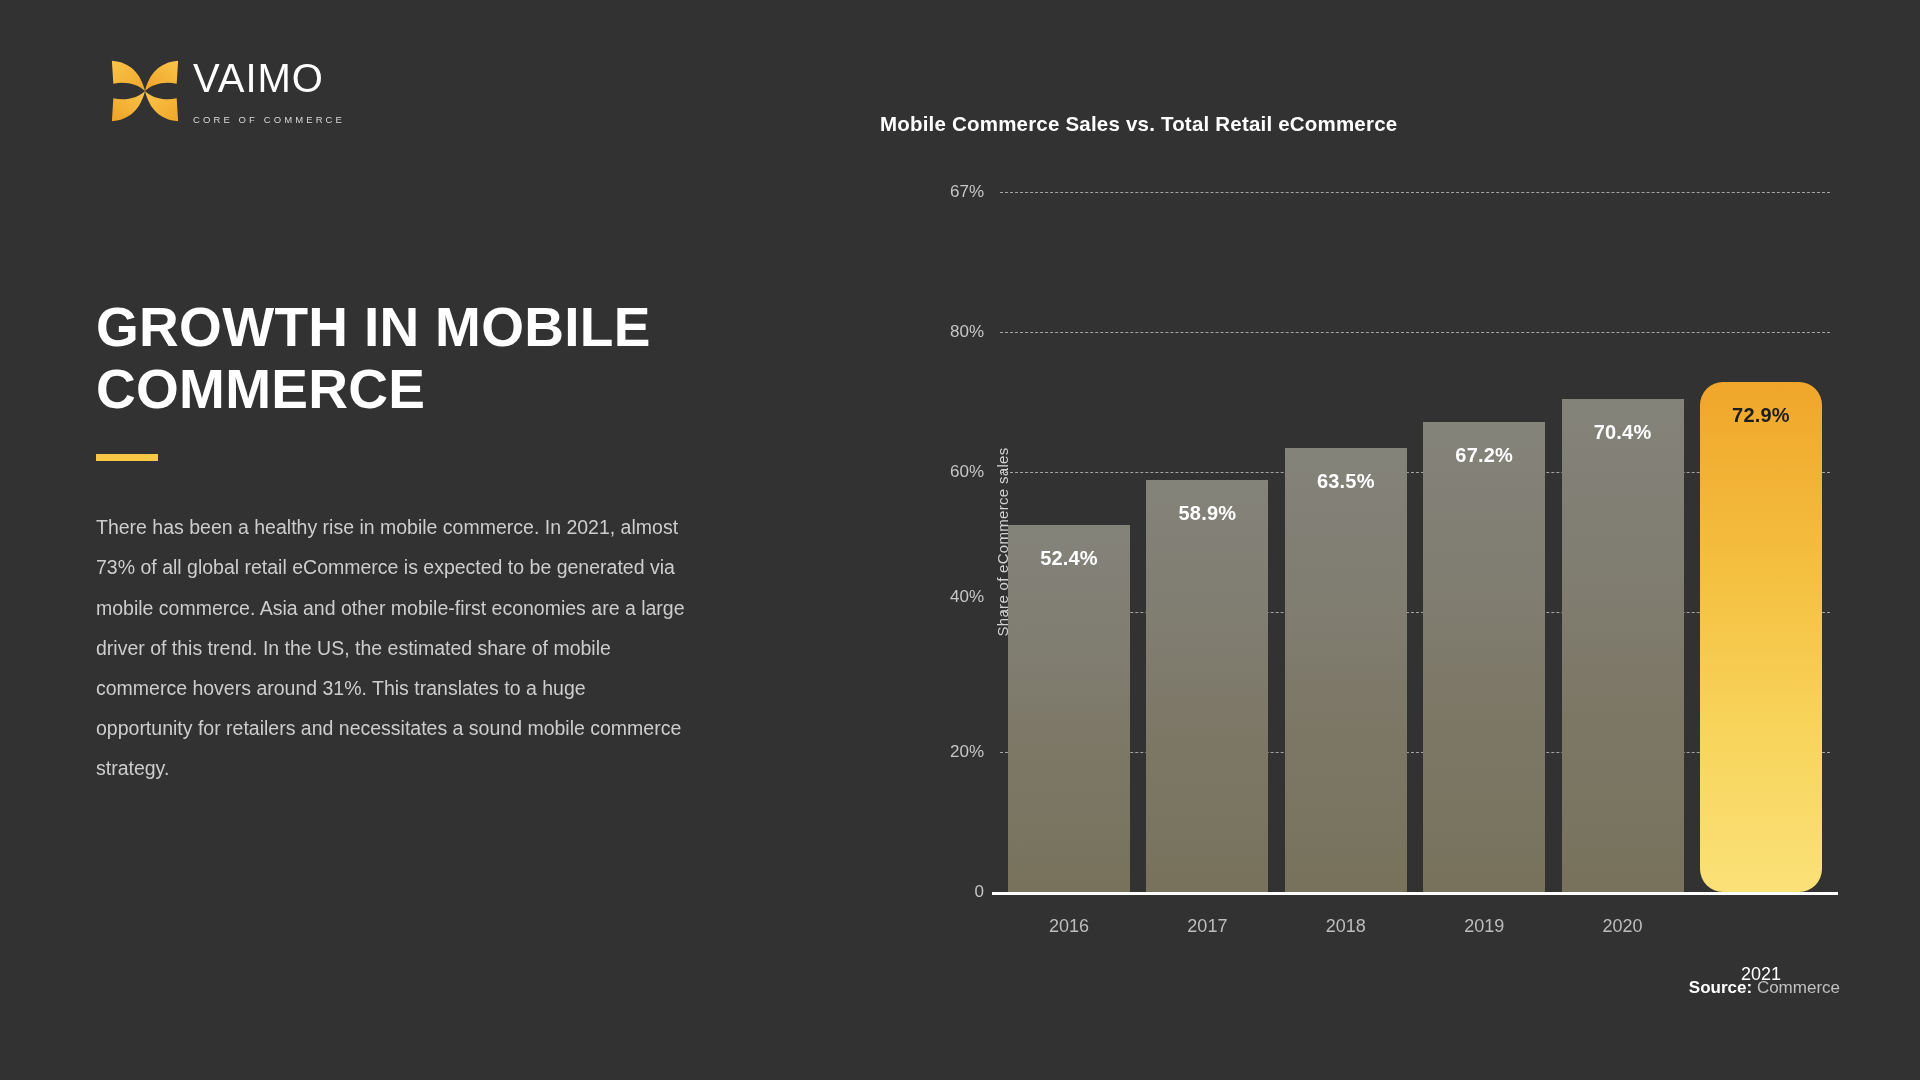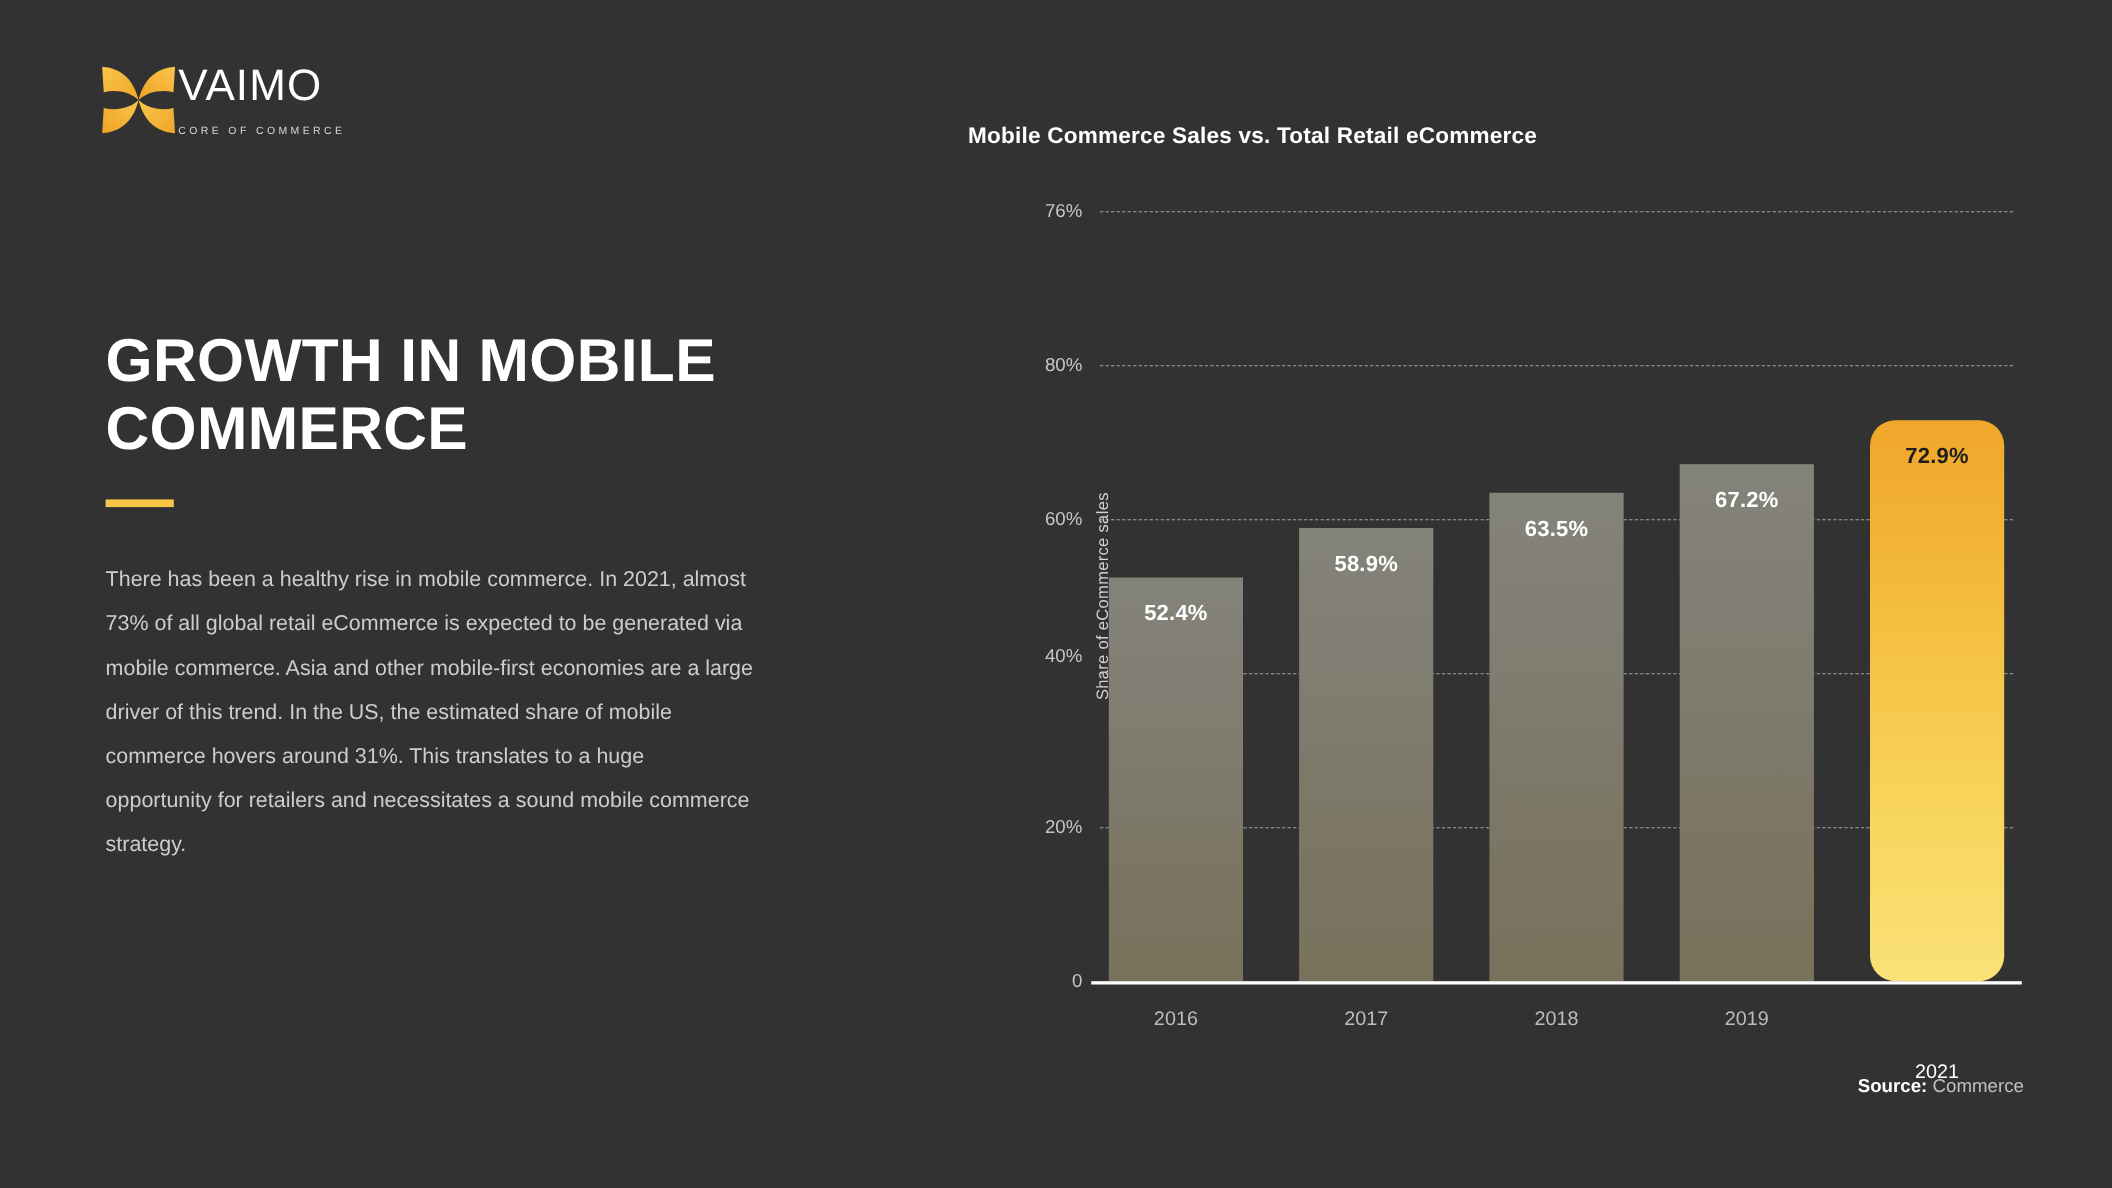--- a/index.html
+++ b/index.html
@@ -15,23 +15,24 @@
   .slide {
     position: relative;
     width: 1920px;
     height: 1080px;
     background: #323232;
   }
 
   
   .logo {
     position: absolute;
-    left: 90px;
+    left: 109px;
     top: 55px;
     display: flex;
+    gap: 12px;
   }
   .logo-mark { width: 72px; height: 72px; display: block; }
   .logo-text-wrap { display: flex; flex-direction: column; justify-content: center; }
   .logo-word {
     font-size: 40px;
     letter-spacing: 1px;
     color: #ffffff;
     font-weight: 400;
     line-height: 1;
     font-family: "Liberation Sans", sans-serif;
@@ -239,21 +240,21 @@
 
   <div class="chart-area">
 
     <div class="chart-title">Mobile Commerce Sales vs. Total Retail eCommerce</div>
 
     <div class="plot">
 
       <div class="y-axis-title">Share of eCommerce sales</div>
 
       <div class="gridline" style="top:0px;"></div>
-      <div class="axis-label-y" style="top:0px;">76%</div>
+      <div class="axis-label-y" style="top:0px;">67%</div>
 
       <div class="gridline" style="top:140px;"></div>
       <div class="axis-label-y" style="top:140px;">80%</div>
 
       <div class="gridline" style="top:280px;"></div>
       <div class="axis-label-y" style="top:280px;">60%</div>
 
       <div class="gridline" style="top:420px;"></div>
       <div class="axis-label-y" style="top:405px;margin-left:48px;">40%</div>
 
@@ -285,20 +286,26 @@
           </div>
         </div>
 
         <div class="bar-slot">
           <div class="bar" style="height:470.4px;">
             <span class="bar-value">67.2%</span>
             <span class="bar-tick-label">2019</span>
           </div>
         </div>
 
+        <div class="bar-slot">
+          <div class="bar" style="height:492.8px;">
+            <span class="bar-value">70.4%</span>
+            <span class="bar-tick-label">2020</span>
+          </div>
+        </div>
 
         <div class="bar-slot is-highlight">
           <div class="bar highlight" style="height:510.3px;border-radius:23px;">
             <span class="bar-value">72.9%</span>
             <span class="bar-tick-label">2021</span>
           </div>
         </div>
 
       </div>
 

